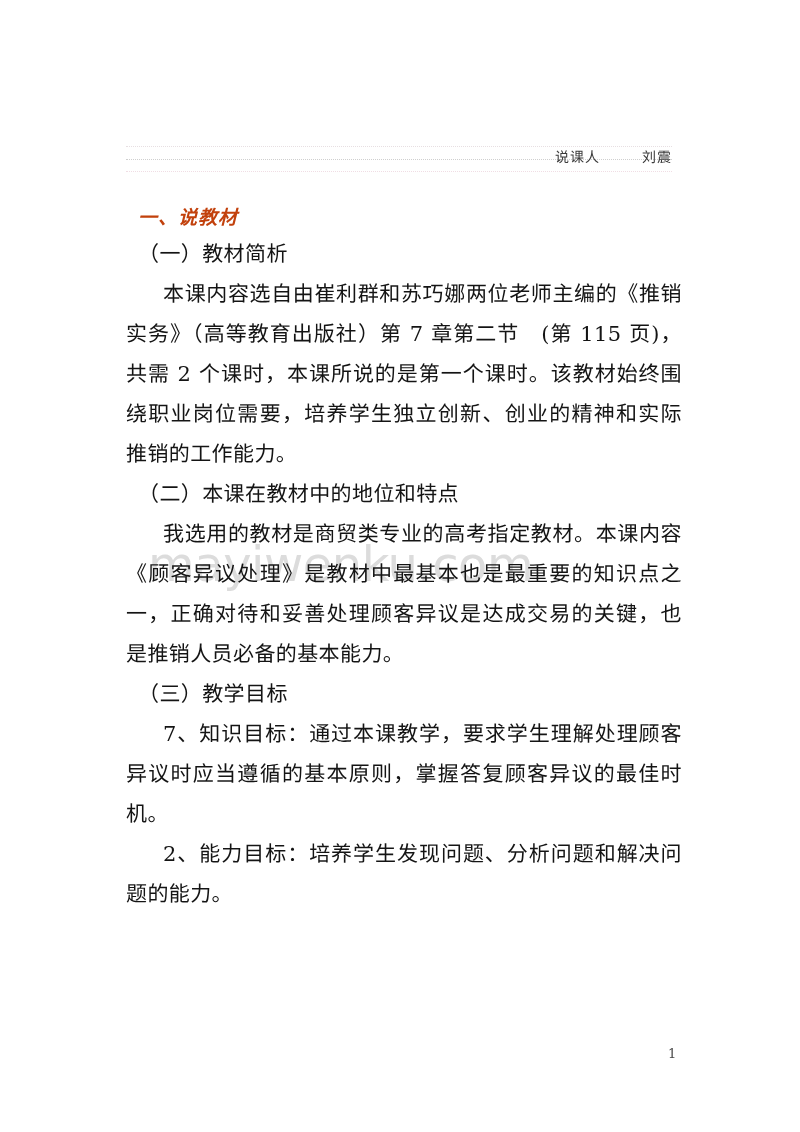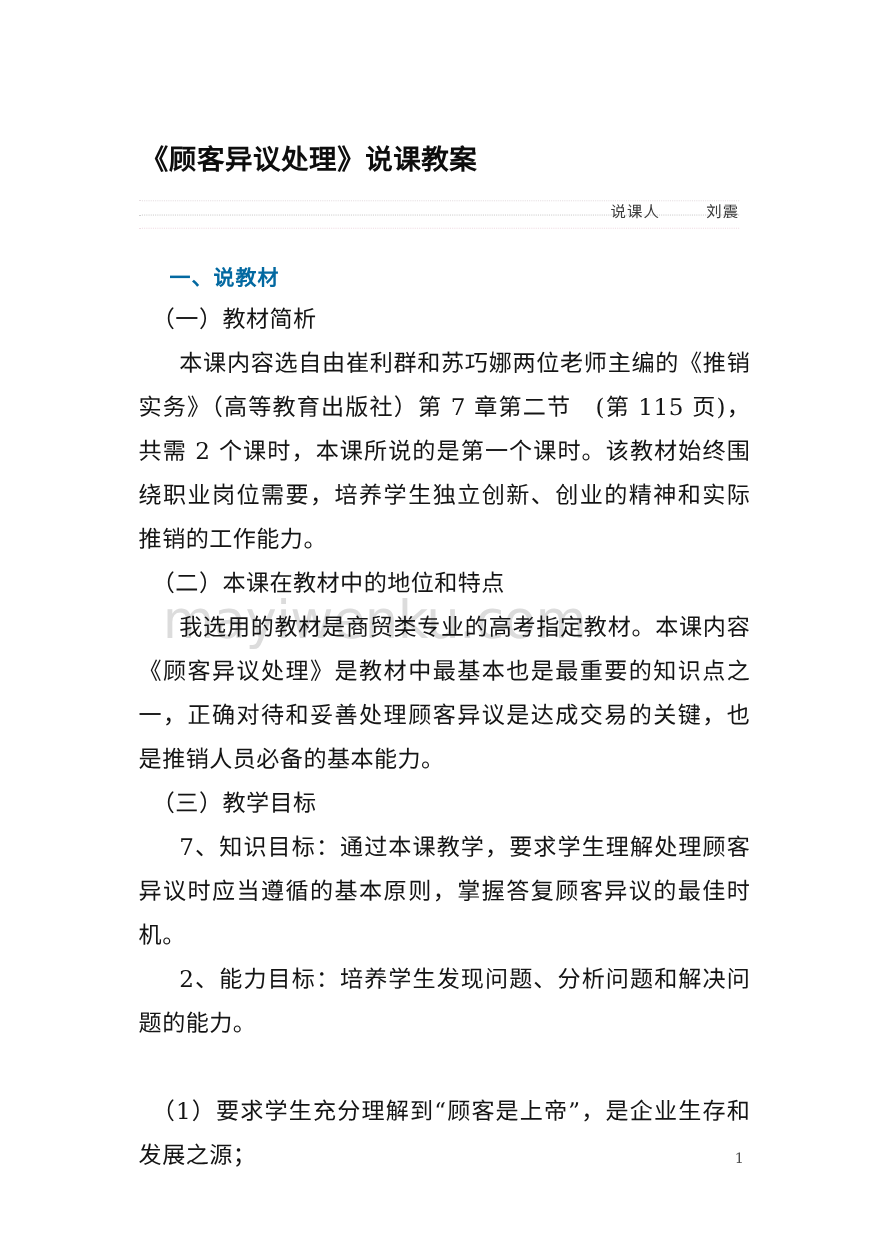--- a/index.html
+++ b/index.html
@@ -83,24 +83,25 @@
     letter-spacing: 1px;
     text-align: right;
     line-height: 22px;
   }
   .byline-text .gap { display: inline-block; width: 42px; }
 
   
   .h1-cn {
     font-size: 19px;
     font-weight: bold;
-    color: #0369a1;
-    margin: 20px 0 0 28px;
+    color: #c2410c;
+    margin: 20px 0 0 12px;
     line-height: 34px;
     letter-spacing: 1px;
+    font-style: italic;
   }
 
   
   p.para {
     font-size: 21px;
     color: #141414;
     margin: 0;
     line-height: 40px;
     letter-spacing: 0.4px;
     text-align: justify;
@@ -121,21 +122,20 @@
 </style>
 </head>
 <body>
 
 <div id="page">
 
   <div id="watermark">mayiwenku.com</div>
 
   <div id="content">
 
-    <h1 class="doc-title">《顾客异议处理》说课教案</h1>
 
     <div class="byline-block">
       <div class="byline-rule r1"></div>
       <div class="byline-rule r2"></div>
       <div class="byline-rule r3"></div>
       <div class="byline-text">
         <span>说课人</span><span class="gap"></span><span>刘震</span>
       </div>
     </div>
 
@@ -149,19 +149,18 @@
 
     <p class="para indent">我选用的教材是商贸类专业的高考指定教材。本课内容《顾客异议处理》是教材中最基本也是最重要的知识点之一，正确对待和妥善处理顾客异议是达成交易的关键，也是推销人员必备的基本能力。</p>
 
     <p class="para indent1">（三）教学目标</p>
 
     <p class="para indent">7、知识目标：通过本课教学，要求学生理解处理顾客异议时应当遵循的基本原则，掌握答复顾客异议的最佳时机。</p>
 
     <p class="para indent spacer-after">2、能力目标：培养学生发现问题、分析问题和解决问题的能力。</p>
 
 
-    <p class="para indent1">（1）要求学生充分理解到“顾客是上帝”，是企业生存和发展之源；</p>
 
   </div>
 
   <div class="pg-number">1</div>
 
 </div>
 
 </body></html>

